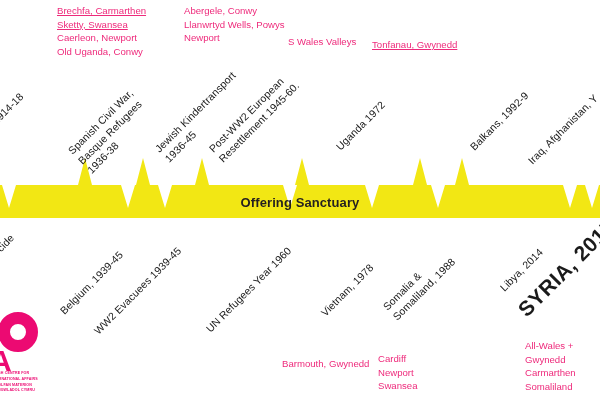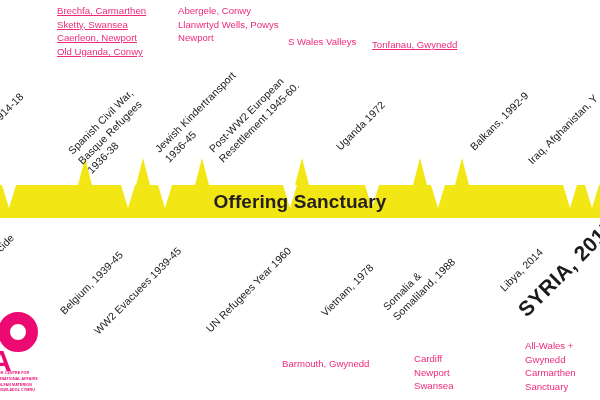--- a/index.html
+++ b/index.html
@@ -11,21 +11,21 @@
     overflow:hidden;
     position:relative;
   }
   #stage{position:absolute;inset:0;width:600px;height:400px;overflow:hidden;}
 
   
   .banner-svg{position:absolute;left:0;top:150px;width:600px;height:90px;display:block;}
   .banner-title{
     position:absolute;left:0;top:185px;width:600px;height:34px;
     display:flex;align-items:center;justify-content:center;
-    font-size:19px;color:#231f20;letter-spacing:.1px;
+    font-size:13px;color:#231f20;letter-spacing:.1px;
     white-space:nowrap;pointer-events:none;
   }
   .banner-title .bold{font-weight:bold;}
 
   
   .evt{
     position:absolute;
     font-size:10.5px;
     color:#1a1a1a;
     white-space:nowrap;
@@ -150,56 +150,56 @@
   </div>
 
   <div class="evt down" style="left:502px;top:283px;">
     <span>Libya, 2014</span>
   </div>
 
   <div class="evt down big" style="left:522px;top:300px;">
     <span>SYRIA, 2015</span>
   </div>
 
-  <div class="place" style="left:57px; top:4px;text-decoration:underline;">
+  <div class="place" style="left:57px; top:4px;">
     <span class="u">Brechfa, Carmarthen</span><br>
     <span class="u">Sketty, Swansea</span><br>
     <span>Caerleon, Newport</span><br>
     <span>Old Uganda, Conwy</span>
   </div>
 
-  <div class="place" style="left:178px;top:4px;">
+  <div class="place" style="left:184px;top:4px;">
     <span>Abergele, Conwy</span><br>
     <span>Llanwrtyd Wells, Powys</span><br>
     <span>Newport</span>
   </div>
 
   <div class="place" style="left:288px;top:35px;">
     <span>S Wales Valleys</span>
   </div>
 
   <div class="place" style="left:372px;top:38px;">
     <span class="u">Tonfanau, Gwynedd</span>
   </div>
 
   <div class="place" style="left:282px;top:357px;">
     <span>Barmouth, Gwynedd</span>
   </div>
 
-  <div class="place" style="left:414px;top:352px;">
+  <div class="place" style="left:378px;top:352px;">
     <span>Cardiff</span><br>
     <span>Newport</span><br>
     <span>Swansea</span>
   </div>
 
   <div class="place" style="left:525px;top:339px;">
     <span>All-Wales +</span><br>
     <span>Gwynedd</span><br>
     <span>Carmarthen</span><br>
-    <span>Sanctuary</span>
+    <span>Somaliland</span>
   </div>
 
   <div class="logo">
     <div class="logo-ring"></div>
     <div class="logo-a">A</div>
     <div class="logo-lines">
       <div>WELSH CENTRE FOR</div>
       <div>INTERNATIONAL AFFAIRS</div>
       <div>CANOLFAN MATERION</div>
       <div>RHYNGWLADOL CYMRU</div>

